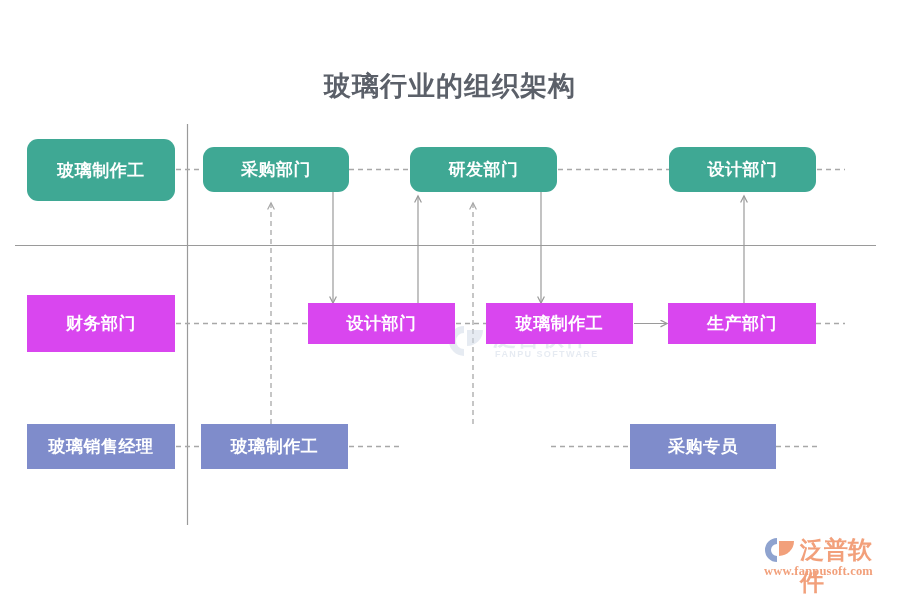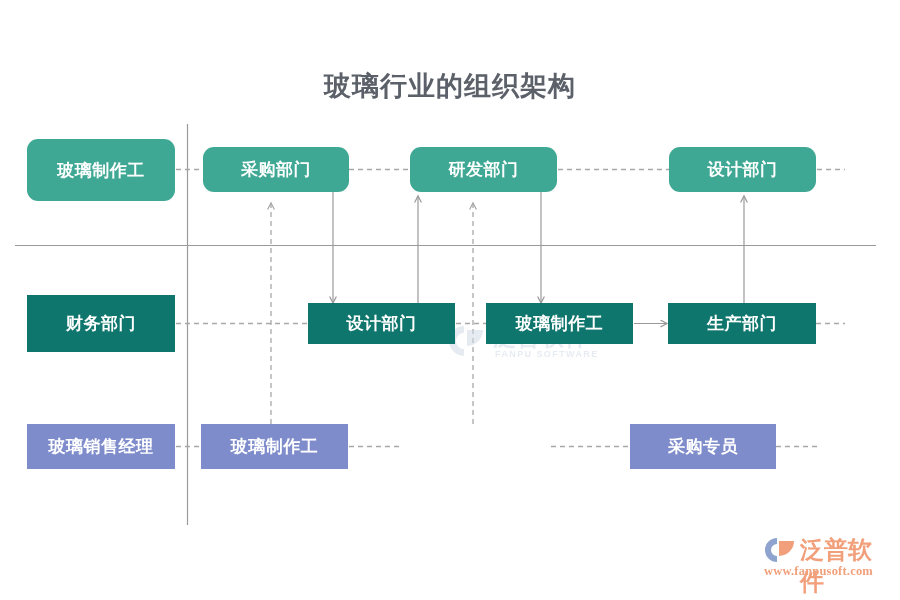--- a/index.html
+++ b/index.html
@@ -36,21 +36,21 @@
     align-items: center;
     justify-content: center;
     color: #ffffff;
     font-weight: bold;
     font-size: 17px;
     letter-spacing: 0.5px;
     box-sizing: border-box;
     z-index: 5;
   }
   .node.green  { background: #3fa894; }
-  .node.teal   { background: #0f766e; }
+  .node.teal   { background: #d946ef; }
   .node.purple { background: #7f8ccb; }
   .node.rounded { border-radius: 11px; }
 
   svg#wires {
     position: absolute;
     left: 0;
     top: 0;
     width: 900px;
     height: 600px;
     z-index: 1;

